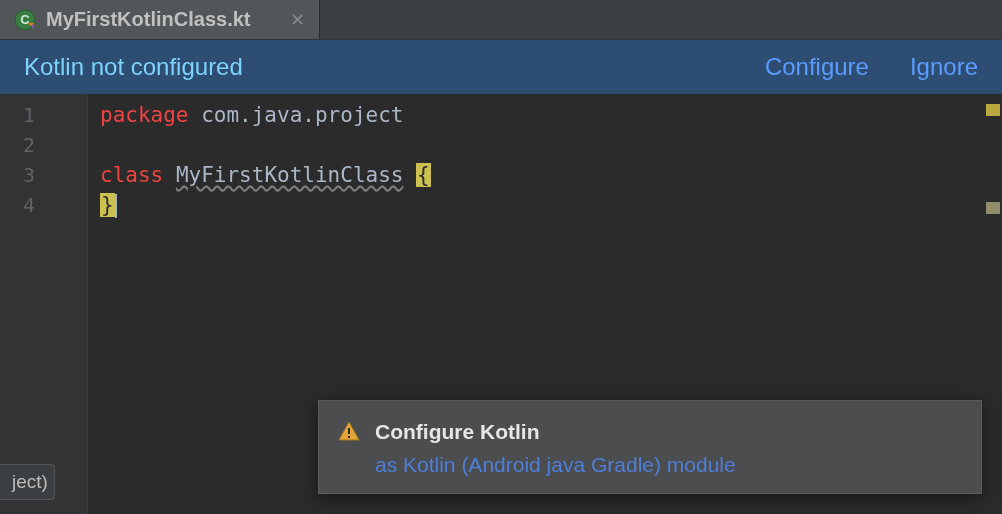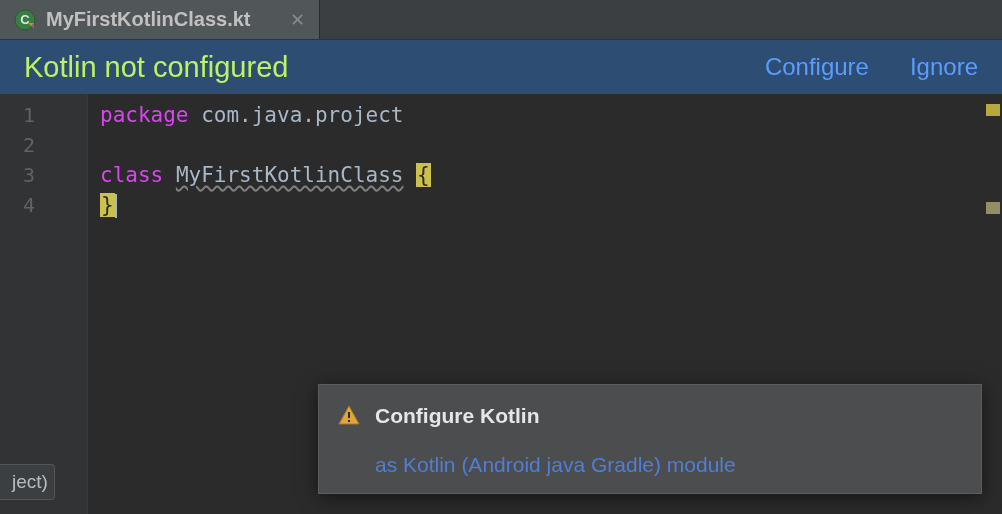--- a/index.html
+++ b/index.html
@@ -46,22 +46,22 @@
     }
     .notification-bar {
       background: #2d4d73;
       height: 54px;
       display: flex;
       align-items: center;
       padding: 0 24px;
       gap: 30px;
     }
     .notification-text {
-      color: #bef264;
-      font-size: 29px;
+      color: #7dd3fc;
+      font-size: 24px;
       flex: 1;
     }
     .notification-action {
       color: #5a9cff;
       font-size: 24px;
       cursor: pointer;
       margin-left: 11px;
     }
     .editor-wrapper {
       display: flex;
@@ -87,21 +87,21 @@
     .code-area {
       flex: 1;
       background: #2b2b2b;
       padding: 6px 12px;
       font-family: Menlo, Consolas, monospace;
       font-size: 21px;
       line-height: 30px;
       position: relative;
     }
     .code-line { height: 30px; white-space: pre; }
-    .kw { color: #d946ef; }
+    .kw { color: #ef4444; }
     .gray { color: #a9b7c6; margin-top: 45px; }
     .classname { color: #a9b7c6; text-decoration: underline wavy #808080; text-underline-offset: 3px; }
     .brace-hl { background: #ccc04e; color: #2b2b2b; padding: 0 1px; }
     .caret {
       display: inline-block;
       width: 2px;
       height: 24px;
       background: #a9b7c6;
       vertical-align: middle;
       margin-left: 0;
@@ -123,21 +123,21 @@
       width: 664px;
       background: #4b4d4f;
       border: 1px solid #5a5c5e;
       padding: 16px 18px 14px;
       display: flex;
       gap: 14px;
       box-shadow: 0 4px 18px rgba(0,0,0,0.5);
     }
     .hint-icon { width: 24px; height: 24px; flex-shrink: 0; margin-top: 3px; }
     .hint-body { font-size: 21px; line-height: 29px; }
-    .hint-title { color: #e6e6e6; font-weight: 600; margin-bottom: 20px; }
+    .hint-title { color: #e6e6e6; font-weight: 600; margin-bottom: 4px; }
     .hint-desc { color: #c2c2c2; }
     .hint-link { color: #4f7ed9; cursor: pointer; }
     .bottom-fragment {
       position: absolute;
       left: 0;
       bottom: 14px;
       background: #3c3f41;
       color: #bbbbbb;
       padding: 6px 6px 6px 12px;
       font-size: 19px;

